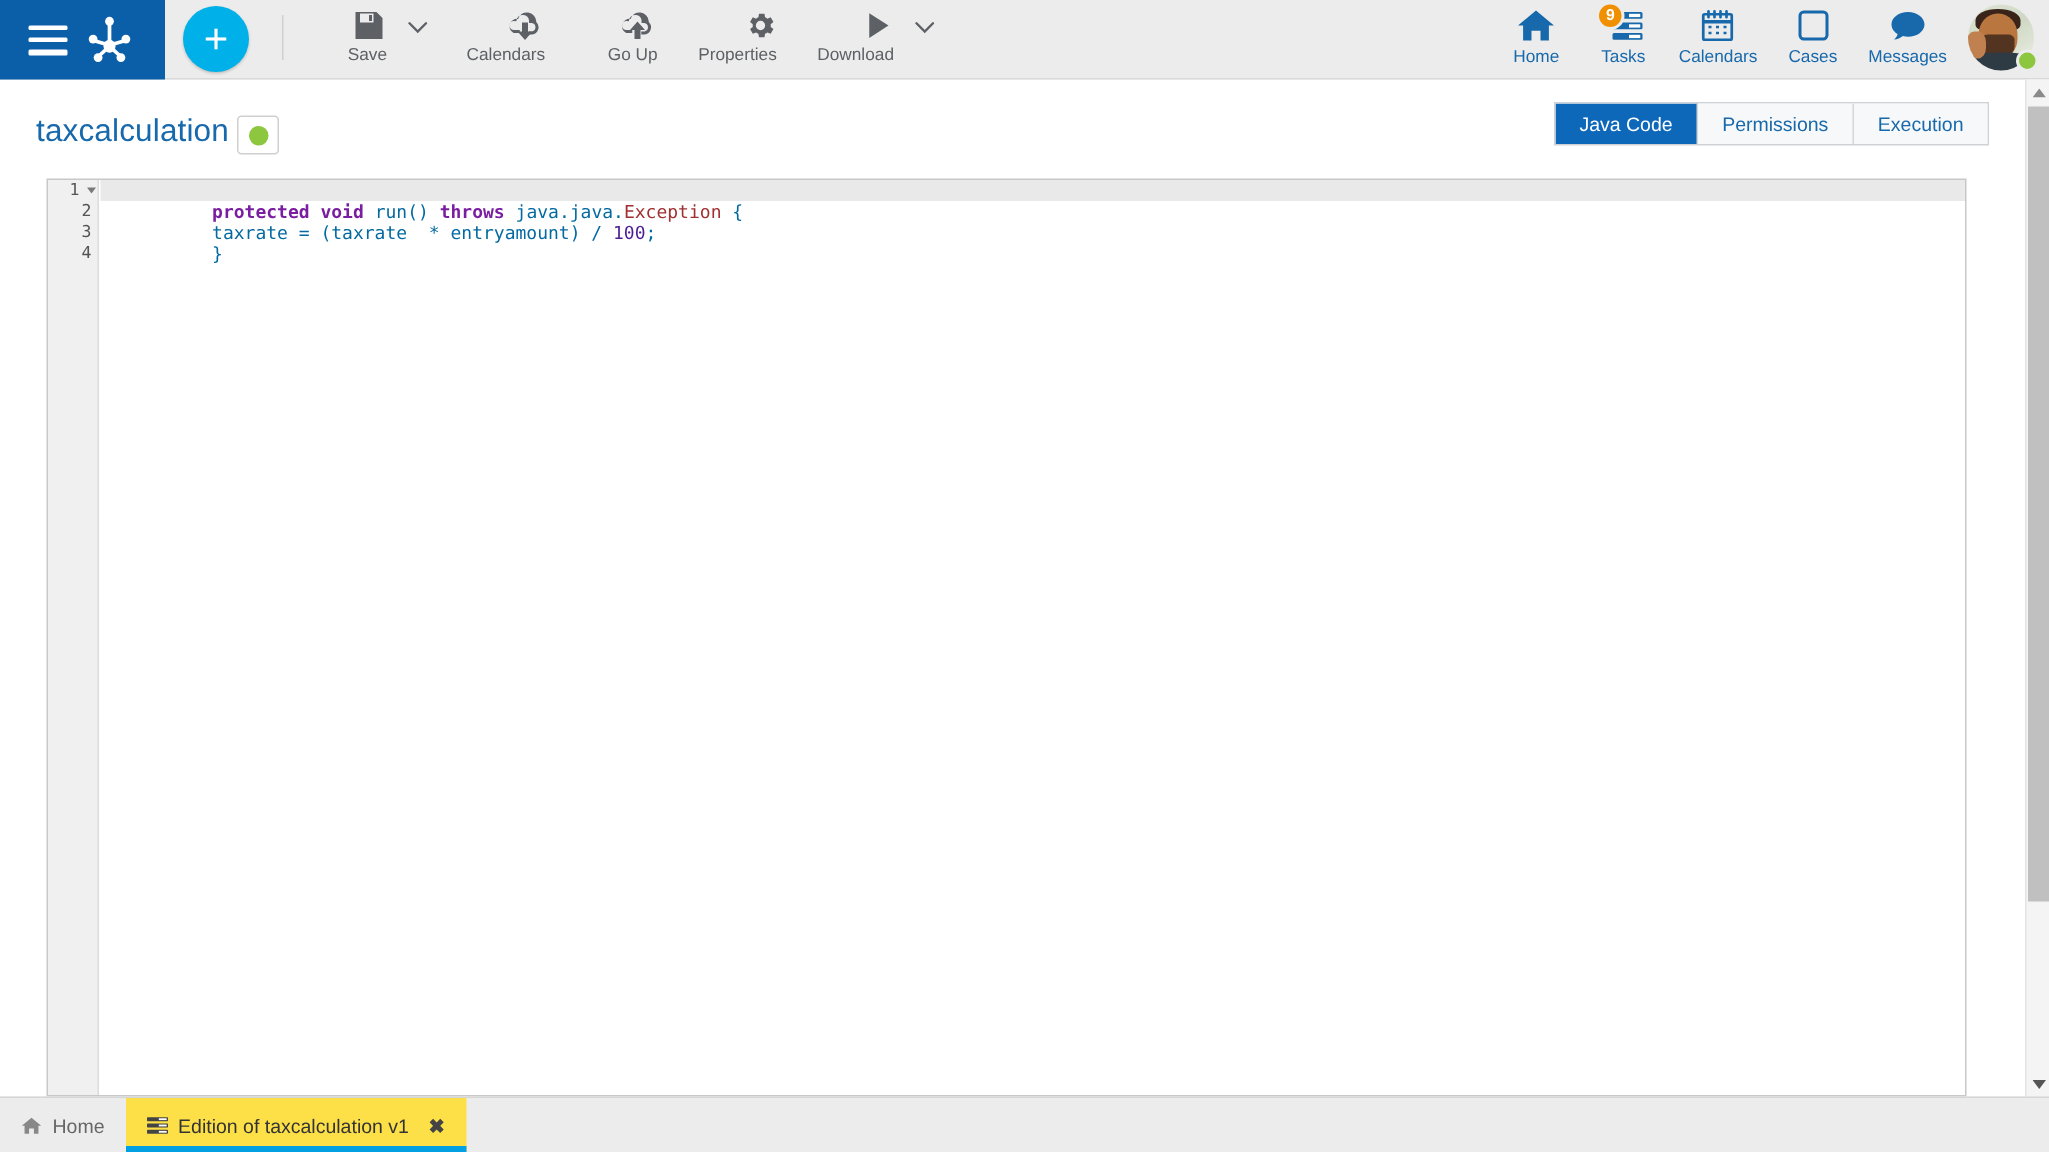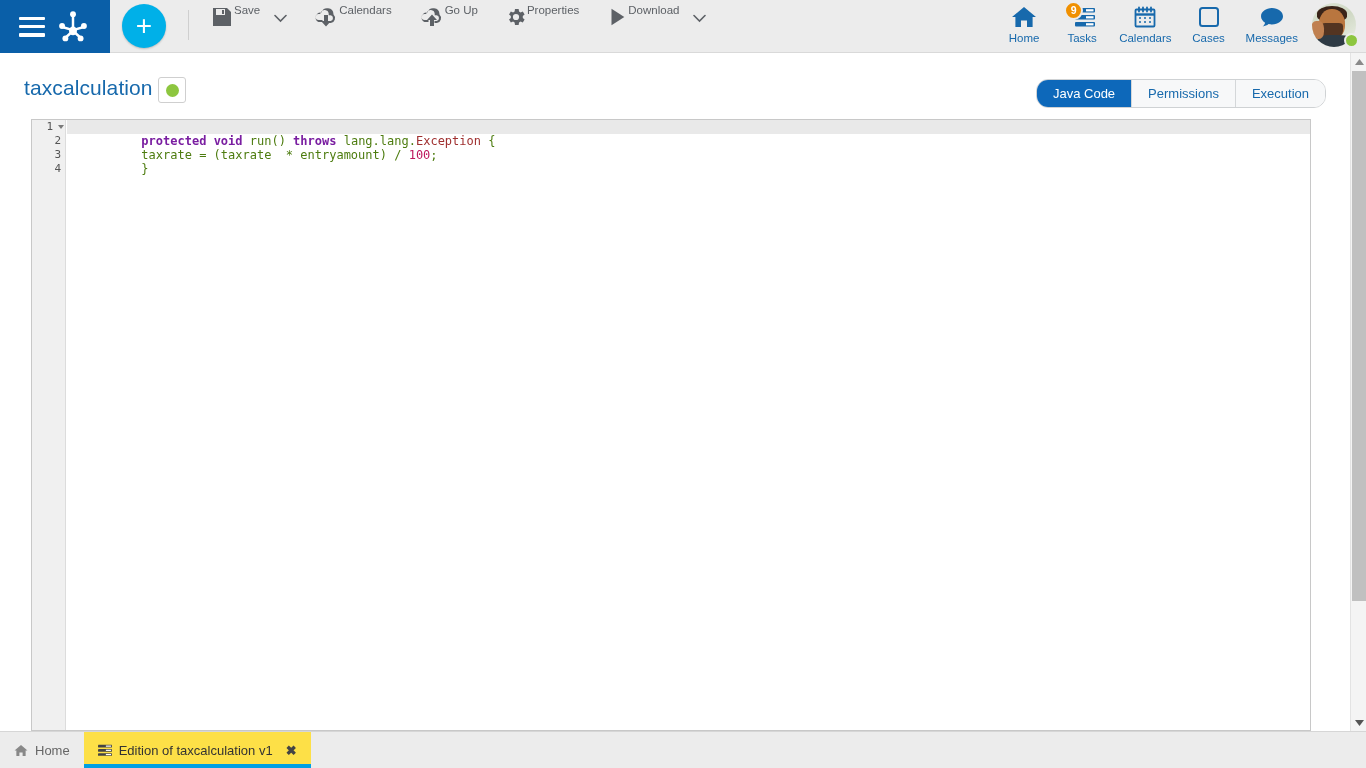--- a/index.html
+++ b/index.html
@@ -33,21 +33,21 @@
     color: #fff; font-size: 28px; font-weight: 300; line-height: 1;
     box-shadow: 0 1px 2px rgba(0,0,0,.2); cursor: pointer;
     flex: 0 0 auto;
   }
 
   .tool-sep { width: 1px; background: #cfcfcf; margin: 10px 0 12px 0; flex: 0 0 auto; }
 
   .toolgroup { display: flex; align-items: flex-start; margin-left: 14px; }
   .toolbtn {
     min-width: 62px; padding: 4px 7px 2px 7px;
-    display: flex; align-items: flex-start;
+    display: flex; flex-direction: column; align-items: flex-end;
     cursor: pointer; color: #5d6166;
   }
   .toolbtn .ti { height: 26px; display: flex; align-items: center; justify-content: center; margin-bottom: 1px; }
   .toolbtn .tl { font-size: 11.5px; color: #5d6166; white-space: nowrap; }
   .caret {
     width: 26px; padding-top: 14px; display: flex; align-items: flex-start; justify-content: center;
     cursor: pointer; flex: 0 0 auto;
   }
   .caret svg { display: block; }
 
@@ -99,22 +99,22 @@
     font-size: 21px; color: #1769ac; font-weight: normal; letter-spacing: .1px;
   }
   .state-box {
     position: absolute; left: 158px; top: 77px;
     width: 28px; height: 26px; border: 1px solid #cfcfcf; border-radius: 3px;
     background: #fff; display: flex; align-items: center; justify-content: center;
   }
   .state-dot { width: 13px; height: 13px; border-radius: 50%; background: #8dc63f; }
 
   .tabgroup {
-    position: absolute; right: 40px; top: 79px;
-    display: flex; border: 1px solid #cfd2d4; border-radius: 12px; overflow: hidden;
+    position: absolute; right: 40px; top: 68px;
+    display: flex; border: 1px solid #cfd2d4; border-radius: 0; overflow: hidden;
     background: #fff;
   }
   .tabbtn {
     padding: 0 16px; height: 27px; line-height: 27px;
     font-size: 13px; color: #1769ac; background: #f7f8f9;
     border-right: 1px solid #d4d7d9; cursor: pointer; white-space: nowrap;
   }
   .tabbtn:last-child { border-right: none; }
   .tabbtn.active { background: #0d68ba; color: #fff; }
 
@@ -145,22 +145,22 @@
   .fold {
     position: absolute; right: 2px; top: 4px;
     width: 0; height: 0; border-left: 4px solid #7a7a7a;
     border-top: 3.5px solid transparent; border-bottom: 3.5px solid transparent;
     transform: rotate(90deg);
   }
   .g-row { position: relative; height: 14px; }
   .cl-pad { padding-left: 31px; }
   .k { color: #7a1ea1; font-weight: bold; }
   .t { color: #a03030; }
-  .n { color: #be185d; }
-  .p { color: #4d7c0f; }
+  .n { color: #4c1d95; }
+  .p { color: #0369a1; }
 
   
   .vscroll {
     position: absolute; right: 0; top: 53px; width: 16px; height: 678px;
     background: #f4f4f4; border-left: 1px solid #e3e3e3;
   }
   .sc-arrow {
     position: absolute; left: 0; width: 16px; height: 17px;
     display: flex; align-items: center; justify-content: center; cursor: pointer;
   }
@@ -385,21 +385,21 @@
     <div class="g-row">
       <span class="gnum">3</span>
     </div>
     <div class="g-row">
       <span class="gnum">4</span>
     </div>
   </div>
 
   <div class="codearea">
     <div class="crow active">
-      <span class="cl-pad"></span><span class="k">protected</span><span> </span><span class="k">void</span><span class="p"> run() </span><span class="k">throws</span><span class="p"> lang.lang.</span><span class="t">Exception</span><span class="p"> {</span>
+      <span class="cl-pad"></span><span class="k">protected</span><span> </span><span class="k">void</span><span class="p"> run() </span><span class="k">throws</span><span class="p"> java.java.</span><span class="t">Exception</span><span class="p"> {</span>
     </div>
     <div class="crow">
       <span class="cl-pad"></span><span class="p">taxrate = (taxrate  * entryamount) / </span><span class="n">100</span><span class="p">;</span>
     </div>
     <div class="crow">
       <span class="cl-pad"></span><span class="p">}</span>
     </div>
   </div>
 </div>
 

